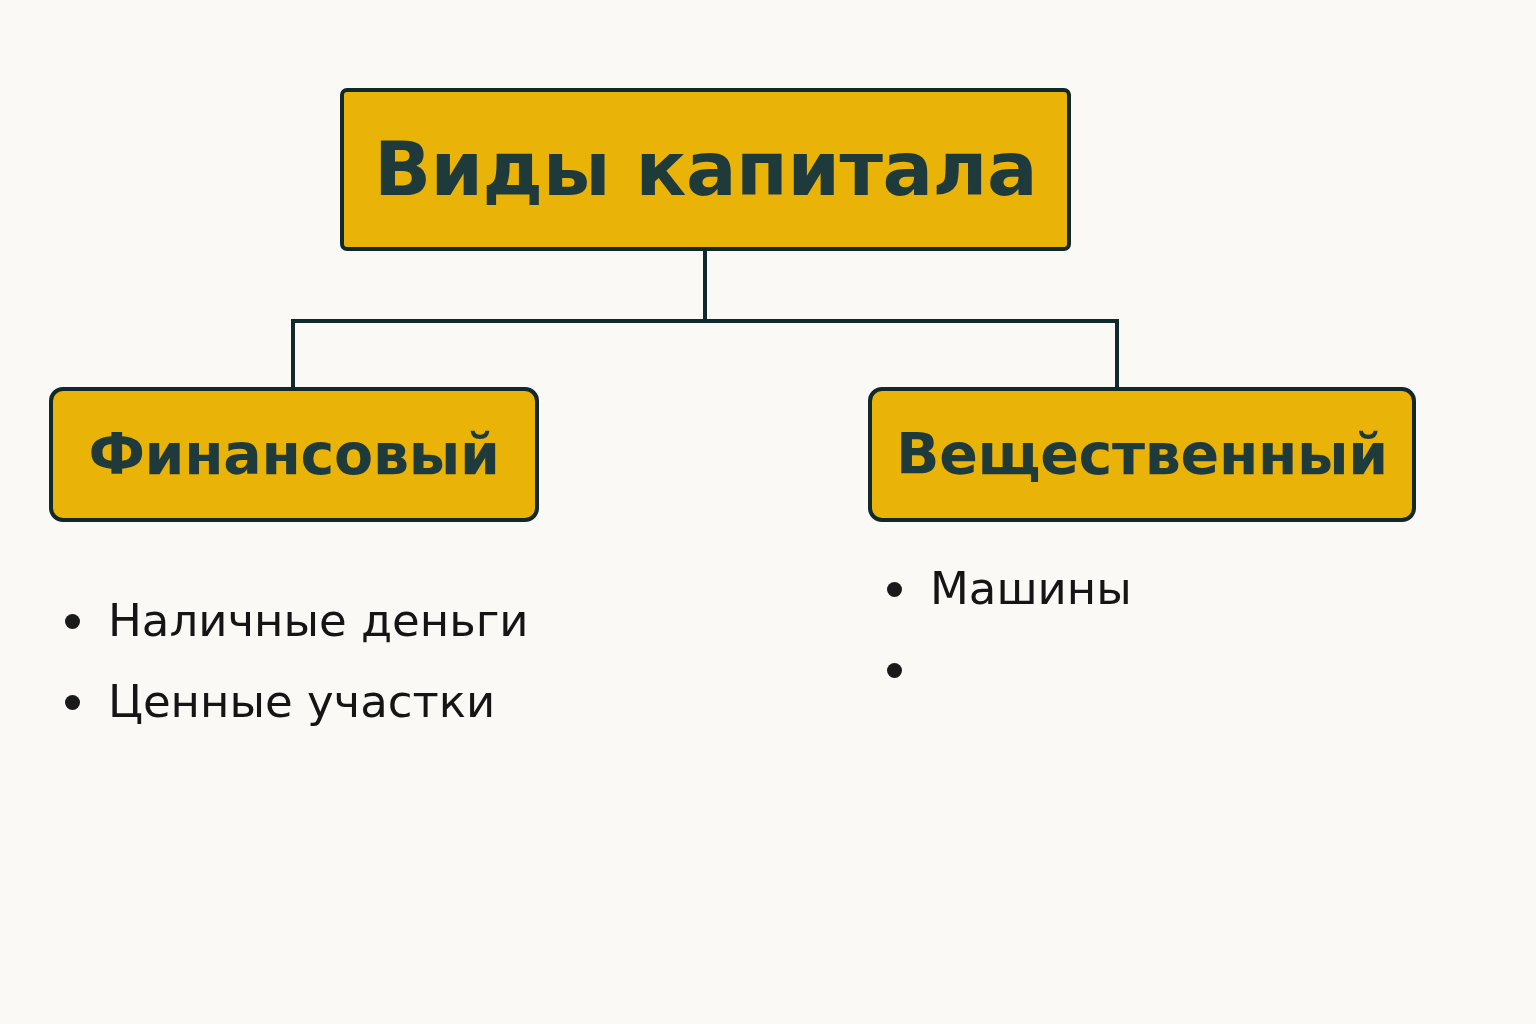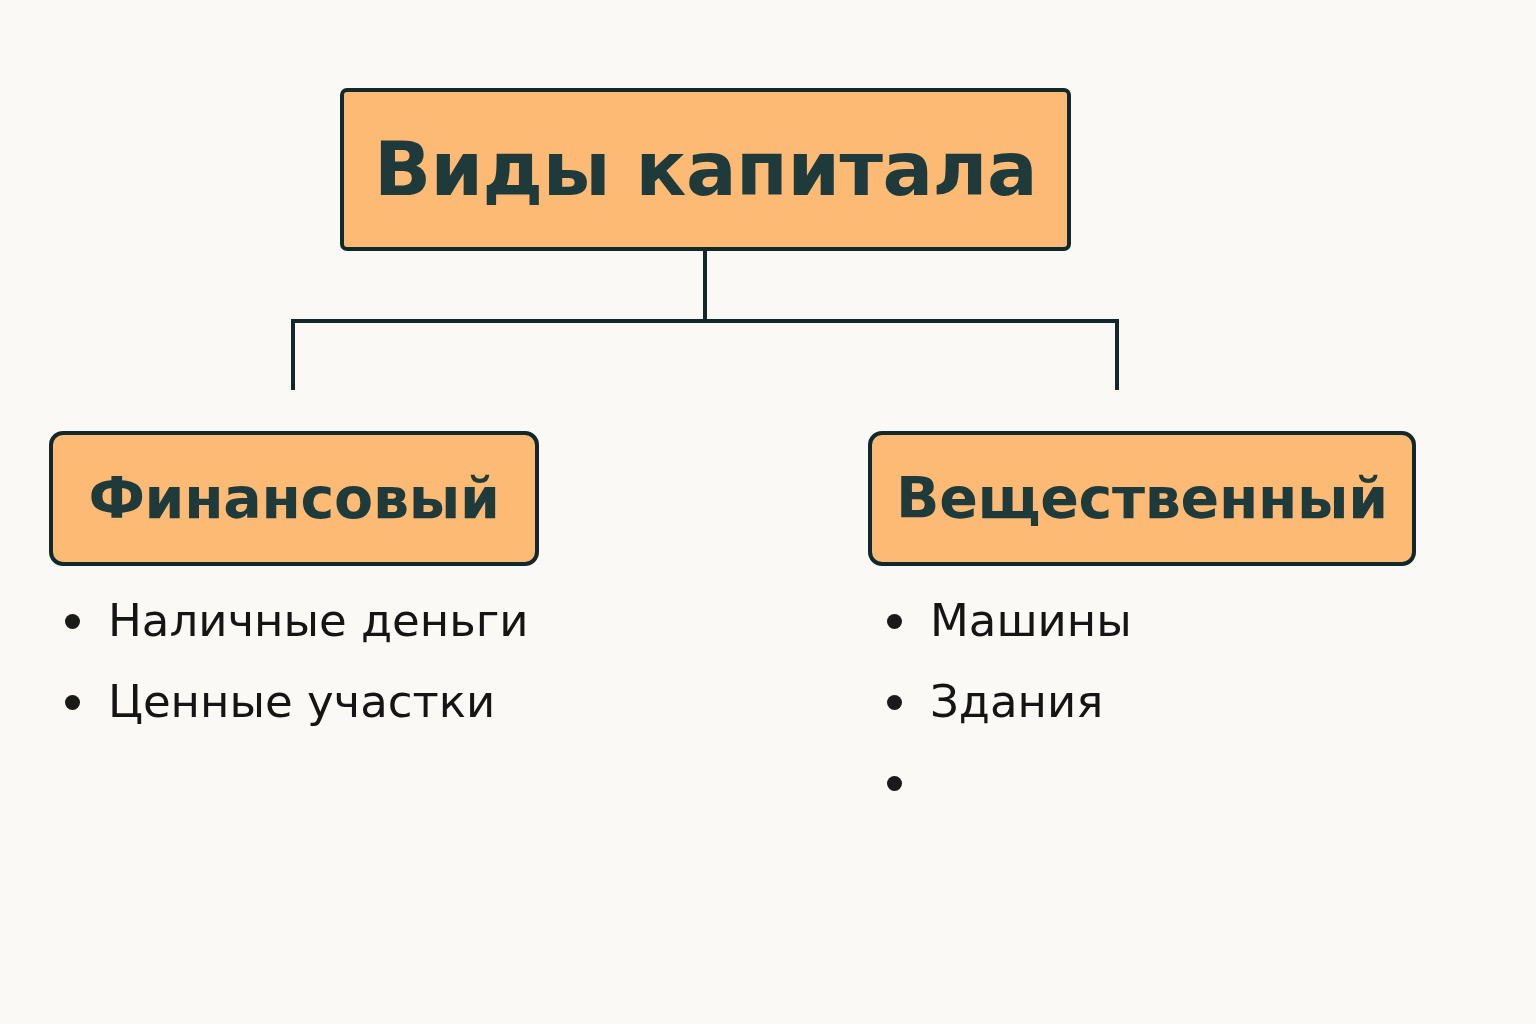--- a/index.html
+++ b/index.html
@@ -49,21 +49,21 @@
     top: 319px;
     width: 4px;
     height: 71px;
   }
 
   
   .node {
     position: absolute;
     box-sizing: border-box;
     border: 4px solid #12292B;
-    background: #fdba74;
+    background: #eab308;
     display: flex;
     align-items: center;
     justify-content: center;
     color: #1E3A3A;
     font-weight: bold;
     line-height: 1.05;
     text-align: center;
   }
   .node-root {
     left: 340px;
@@ -72,21 +72,20 @@
     height: 163px;
     border-radius: 7px;
     font-size: 75px;
     letter-spacing: -0.5px;
   }
   .node-child {
     height: 135px;
     border-radius: 14px;
     font-size: 57px;
     letter-spacing: -0.3px;
-    margin-top: 44px;
   }
   .node-child-left {
     left: 49px;
     top: 387px;
     width: 490px;
   }
   .node-child-right {
     left: 868px;
     top: 387px;
     width: 548px;
@@ -99,21 +98,21 @@
     margin: 12px;
     padding: 0;
   }
   .list-left {
     left: 44px;
     top: 582px;
     width: 560px;
   }
   .list-right {
     left: 866px;
-    top: 582px;
+    top: 550px;
     width: 620px;
   }
   .bullet-item {
     position: relative;
     padding-left: 52px;
     margin-bottom: 28px;
     font-size: 45px;
     line-height: 1.18;
     color: #151515;
     white-space: nowrap;
@@ -161,20 +160,16 @@
     </li>
   </ul>
 
   <ul class="bullet-list list-right">
     <li class="bullet-item">
       <span class="dot"></span>
       <span>Машины</span>
     </li>
     <li class="bullet-item">
       <span class="dot"></span>
-      <span>Здания</span>
-    </li>
-    <li class="bullet-item">
-      <span class="dot"></span>
     </li>
   </ul>
 
 </div>
 
 </body></html>

